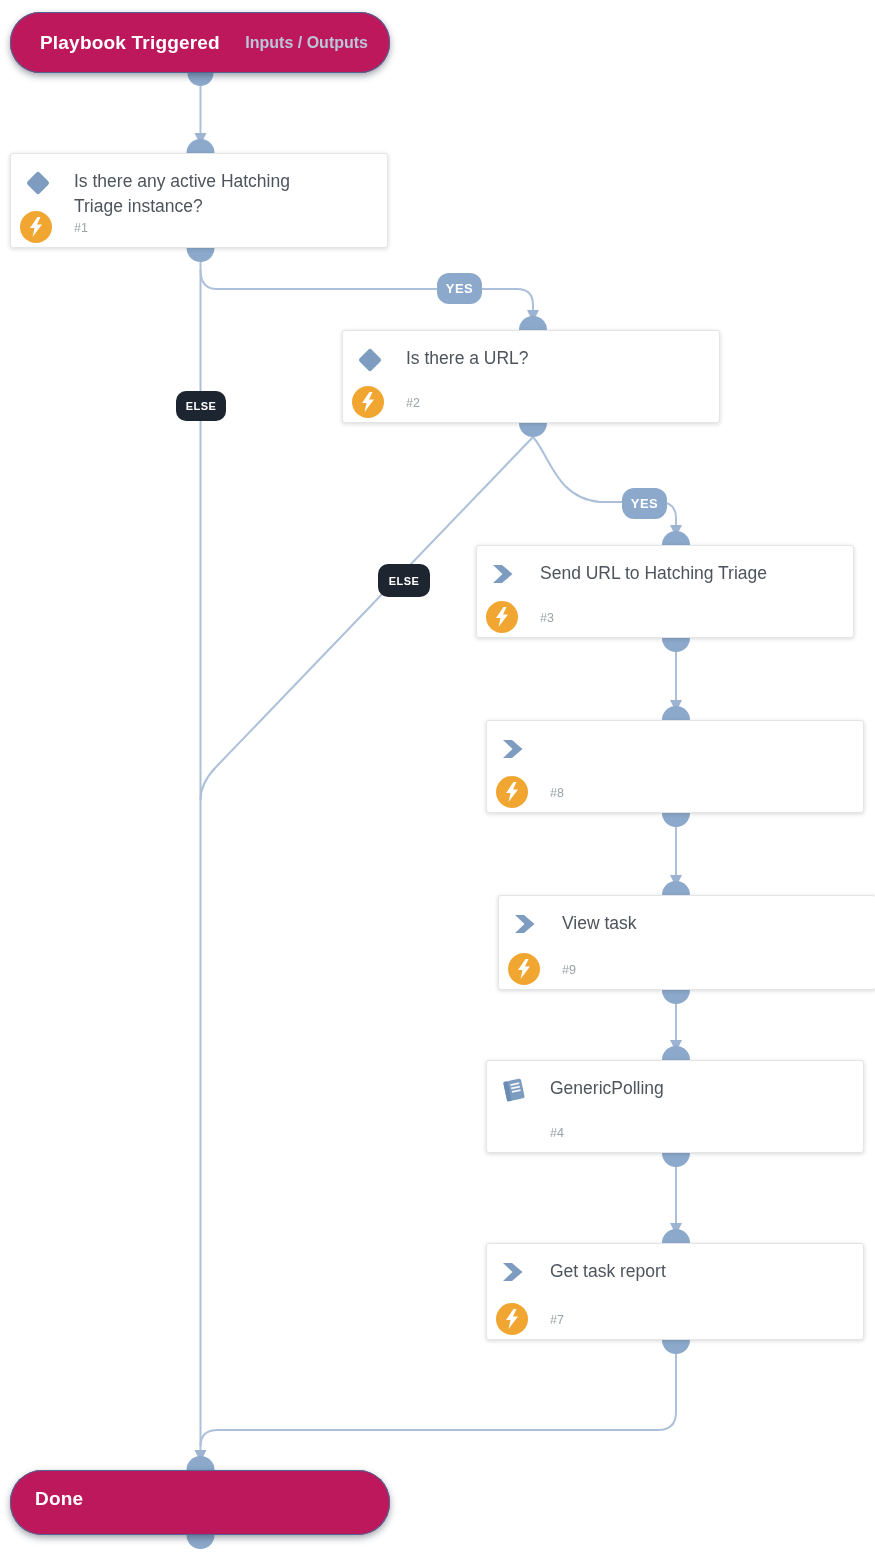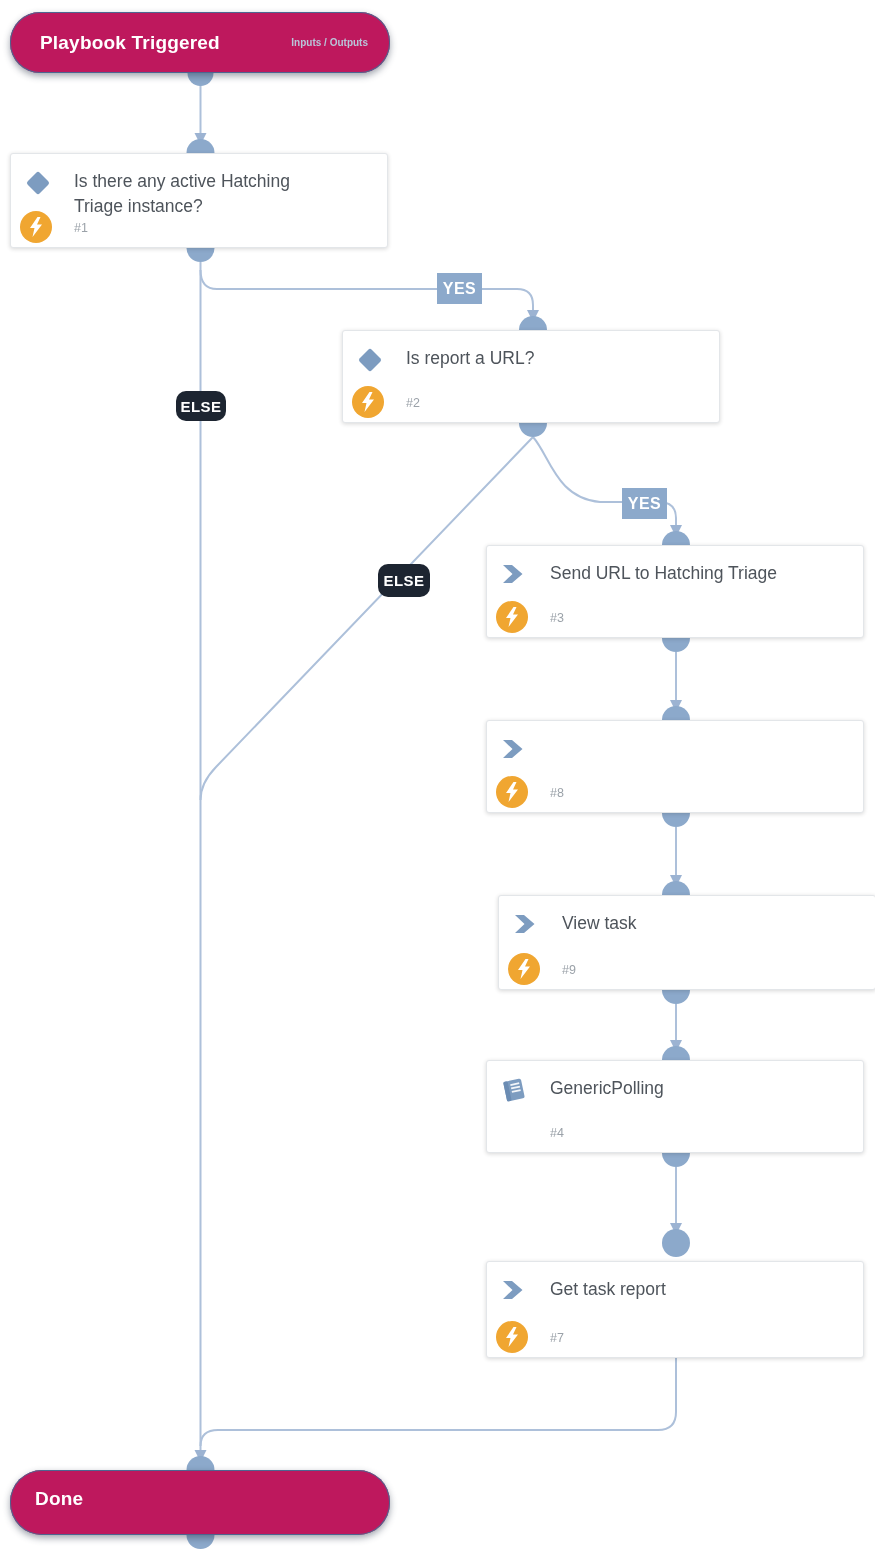--- a/index.html
+++ b/index.html
@@ -8,45 +8,45 @@
     font-family:"Liberation Sans","DejaVu Sans",sans-serif;
   }
   .wires{position:absolute;left:0;top:0;z-index:0;}
   
   .terminal{
     position:absolute;z-index:2;background:#be185d;color:#fff;
     box-shadow:0 3px 7px rgba(40,50,70,.45), inset 0 0 0 1px #4d6590;
     display:flex;align-items:center;box-sizing:border-box;
   }
   .terminal .t-title{font-size:19px;font-weight:bold;letter-spacing:.2px;}
-  .terminal .t-action{margin-left:auto;font-size:10px;font-weight:bold;color:#b9c5d9;}
+  .terminal .t-action{margin-left:auto;font-size:16px;font-weight:bold;color:#b9c5d9;}
   
   .card{
     position:absolute;z-index:2;width:378px;background:#ffffff;
     border:1px solid #e3e6e9;border-radius:3px;
     box-shadow:0 1px 4px rgba(0,0,0,.16);box-sizing:border-box;
   }
   .card .title{
     position:absolute;left:63px;top:15px;max-width:252px;
     font-size:17.5px;line-height:1.45;color:#4e545b;
   }
   .card .ticon{position:absolute;left:14px;top:16px;width:26px;height:26px;}
   .card .badge{
     position:absolute;left:9px;bottom:4px;width:32px;height:32px;border-radius:50%;
     background:#f0a631;display:flex;align-items:center;justify-content:center;
   }
   .card .tid{position:absolute;left:63px;bottom:12px;font-size:12.5px;color:#9ba2a9;}
   
   .chip{
-    position:absolute;z-index:3;border-radius:0;color:#fff;
+    position:absolute;z-index:3;border-radius:12px;color:#fff;
     display:flex;align-items:center;justify-content:center;
-    font-size:16px;font-weight:bold;letter-spacing:.5px;
+    font-size:13px;font-weight:bold;letter-spacing:.5px;
   }
   .chip.yes{background:#8ca9cb;}
-  .chip.else{background:#1d2531;border-radius:10px;font-size:15px;}
+  .chip.else{background:#1d2531;border-radius:10px;font-size:11px;}
 </style>
 </head>
 <body>
 
 <div class="canvas">
 
   <svg class="wires" width="875" height="1559" viewBox="0 0 875 1559">
     <g stroke="#adc0da" stroke-width="2" fill="none">
 
       <path d="M200.5 80 V 133"></path>
@@ -123,34 +123,34 @@
   <div class="chip yes" style="left:437px;top:273px;width:45px;height:31px;">YES</div>
 
   <div class="chip else" style="left:176px;top:391px;width:50px;height:30px;">ELSE</div>
 
   <div class="card" style="left:342px;top:330px;height:93px;">
     <span class="ticon">
       <svg width="26" height="26" viewBox="0 0 26 26">
           <rect x="4.5" y="4.5" width="17" height="17" rx="2.5" fill="#7d9cc0" transform="rotate(45 13 13)"></rect>
         </svg>
     </span>
-    <div class="title">Is report a URL?</div>
+    <div class="title">Is there a URL?</div>
     <span class="badge">
       <svg width="16" height="20" viewBox="0 0 16 20">
           <polygon points="9.5,0 2,11 6.5,11 4.5,20 14,7.5 9,7.5 12.5,0" fill="#fff"></polygon>
         </svg>
     </span>
     <div class="tid">#2</div>
   </div>
 
   <div class="chip yes" style="left:622px;top:488px;width:45px;height:31px;">YES</div>
 
   <div class="chip else" style="left:378px;top:564px;width:52px;height:33px;">ELSE</div>
 
-  <div class="card" style="left:486px;top:545px;height:93px;">
+  <div class="card" style="left:476px;top:545px;height:93px;">
     <span class="ticon">
       <svg width="24" height="24" viewBox="0 0 24 24">
           <polygon points="2,3 11,3 21.5,12 11,21 2,21 11.5,12" fill="#7d9cc0"></polygon>
         </svg>
     </span>
     <div class="title">Send URL to Hatching Triage</div>
     <span class="badge">
       <svg width="16" height="20" viewBox="0 0 16 20">
           <polygon points="9.5,0 2,11 6.5,11 4.5,20 14,7.5 9,7.5 12.5,0" fill="#fff"></polygon>
         </svg>
@@ -196,21 +196,21 @@
           <rect x="10.5" y="6.5" width="9" height="1.8" fill="#fff" opacity=".9"></rect>
           <rect x="10.5" y="10" width="9" height="1.8" fill="#fff" opacity=".9"></rect>
           <rect x="10.5" y="13.5" width="9" height="1.8" fill="#fff" opacity=".9"></rect>
         </g>
       </svg>
     </span>
     <div class="title">GenericPolling</div>
     <div class="tid">#4</div>
   </div>
 
-  <div class="card" style="left:486px;top:1243px;height:97px;margin-top:18px;">
+  <div class="card" style="left:486px;top:1243px;height:97px;">
     <span class="ticon">
       <svg width="24" height="24" viewBox="0 0 24 24">
           <polygon points="2,3 11,3 21.5,12 11,21 2,21 11.5,12" fill="#7d9cc0"></polygon>
         </svg>
     </span>
     <div class="title">Get task report</div>
     <span class="badge">
       <svg width="16" height="20" viewBox="0 0 16 20">
           <polygon points="9.5,0 2,11 6.5,11 4.5,20 14,7.5 9,7.5 12.5,0" fill="#fff"></polygon>
         </svg>

